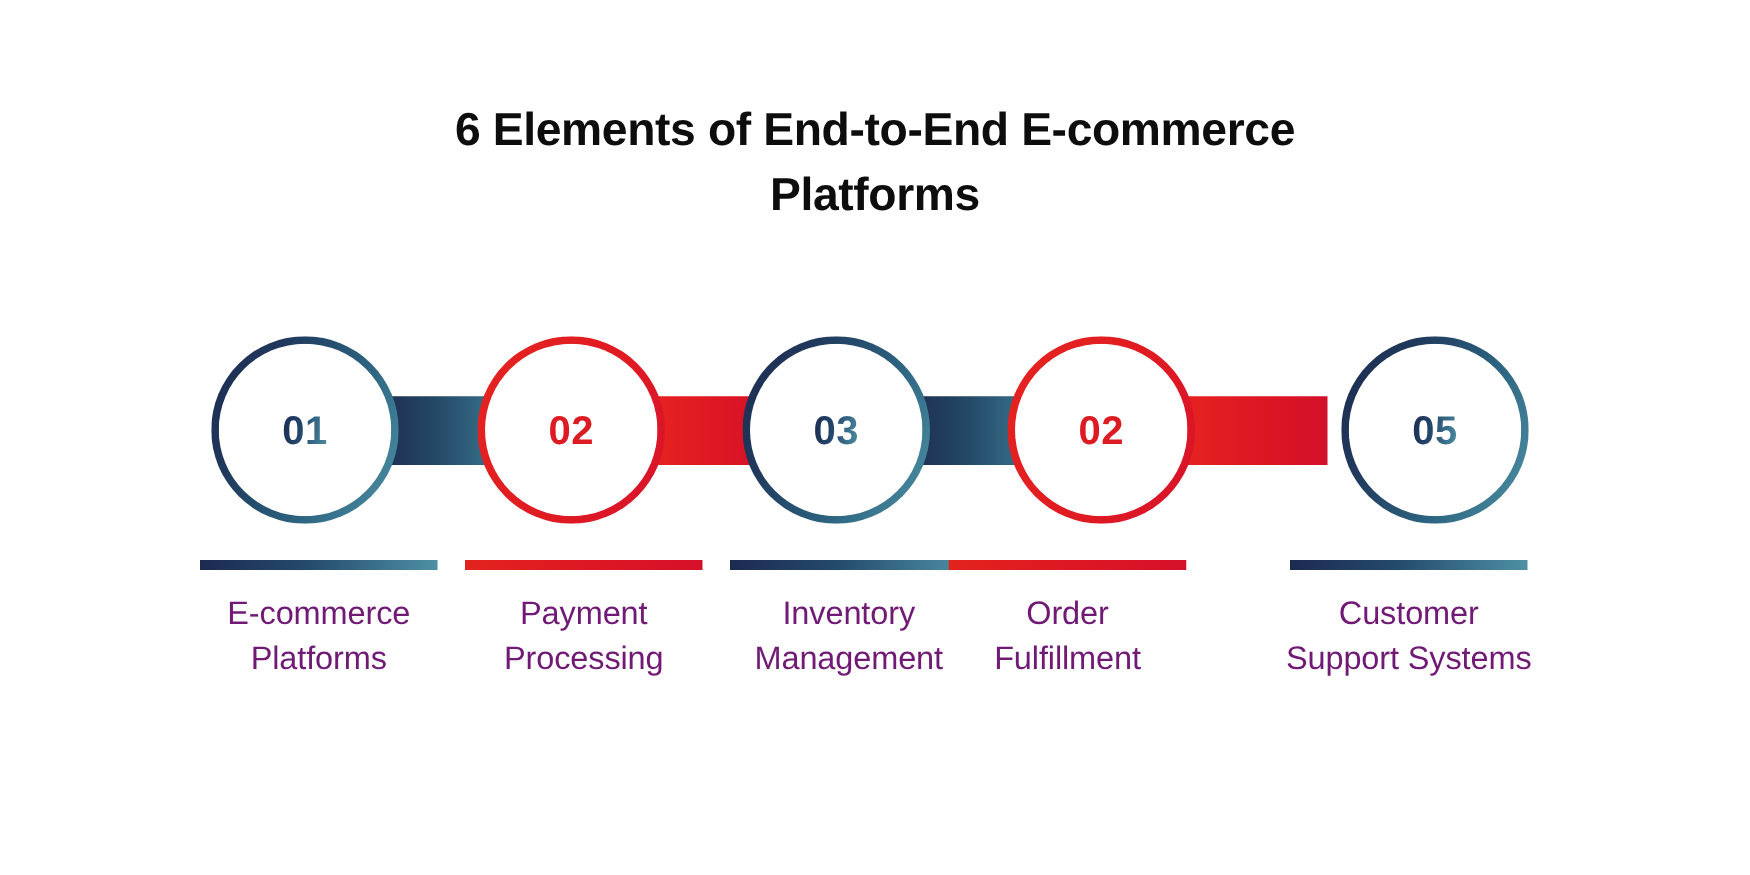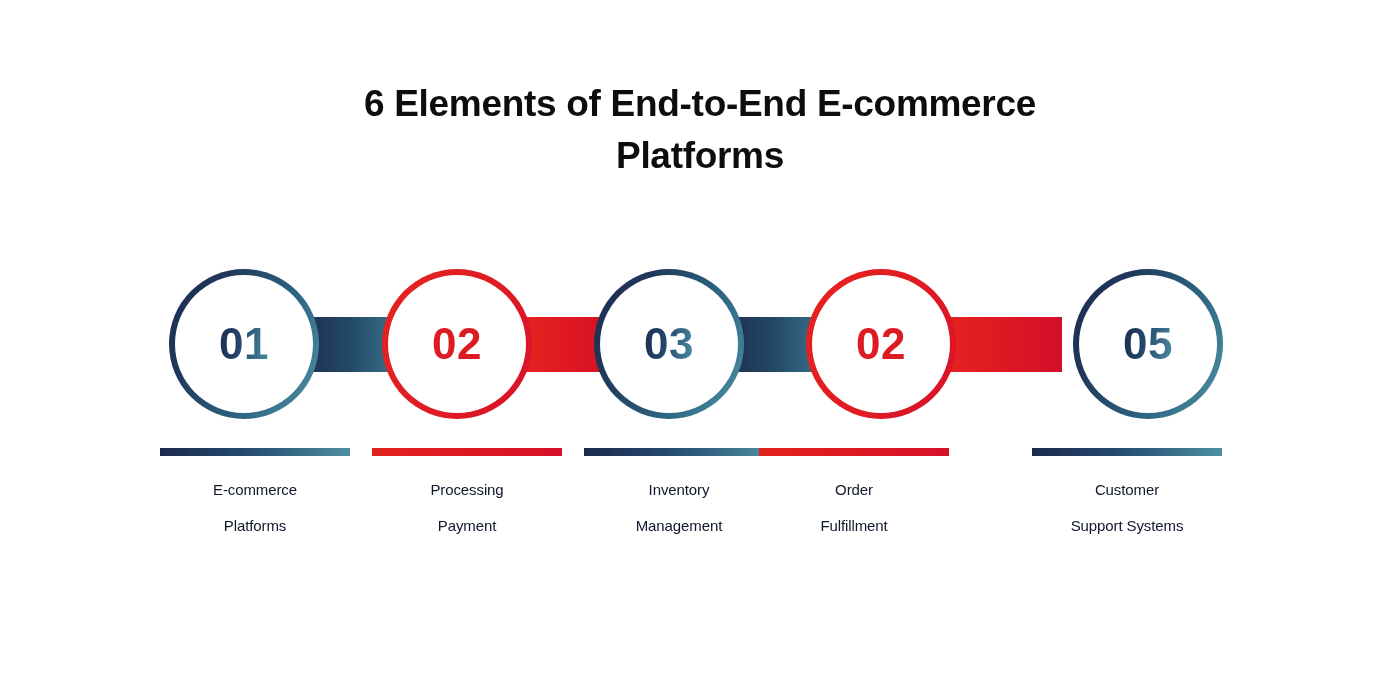--- a/index.html
+++ b/index.html
@@ -88,21 +88,21 @@
     border:6px solid transparent;
   }
   .circle.red {
     background:
       linear-gradient(#fff,#fff) padding-box,
       linear-gradient(115deg,#e52420 0%,#e01c22 50%,#d8122a 100%) border-box;
     border:6px solid transparent;
   }
 
   .num {
-    font-size:44px;
+    font-size:32px;
     font-weight:bold;
     letter-spacing:0.5px;
     line-height:1;
   }
   .num.blue {
     background:linear-gradient(100deg,#1d2a50 0%,#23456a 40%,#4c8fa4 100%);
     -webkit-background-clip:text;
     background-clip:text;
     color:transparent;
   }
@@ -132,22 +132,22 @@
     margin:0 auto 16px auto;
   }
   .underline.blue {
     background:linear-gradient(90deg,#1d2a50 0%,#244a6c 45%,#4e90a4 100%);
   }
   .underline.red {
     background:linear-gradient(90deg,#e2231d 0%,#dd1723 55%,#d5112a 100%);
   }
 
   .label-text {
-    font-size:15px;
-    color:#0f172a;
+    font-size:26px;
+    color:#701a75;
     line-height:36px;
     letter-spacing:-0.1px;
   }
   .label-text span { display:block; }
 </style>
 </head>
 <body>
 
 <div id="infographic">
 
@@ -201,22 +201,22 @@
       <div class="underline blue"></div>
       <div class="label-text">
         <span>E-commerce</span>
         <span>Platforms</span>
       </div>
     </div>
 
     <div class="label-item lbl-2">
       <div class="underline red"></div>
       <div class="label-text">
+        <span>Payment</span>
         <span>Processing</span>
-        <span>Payment</span>
       </div>
     </div>
 
     <div class="label-item lbl-3">
       <div class="underline blue"></div>
       <div class="label-text">
         <span>Inventory</span>
         <span>Management</span>
       </div>
     </div>

